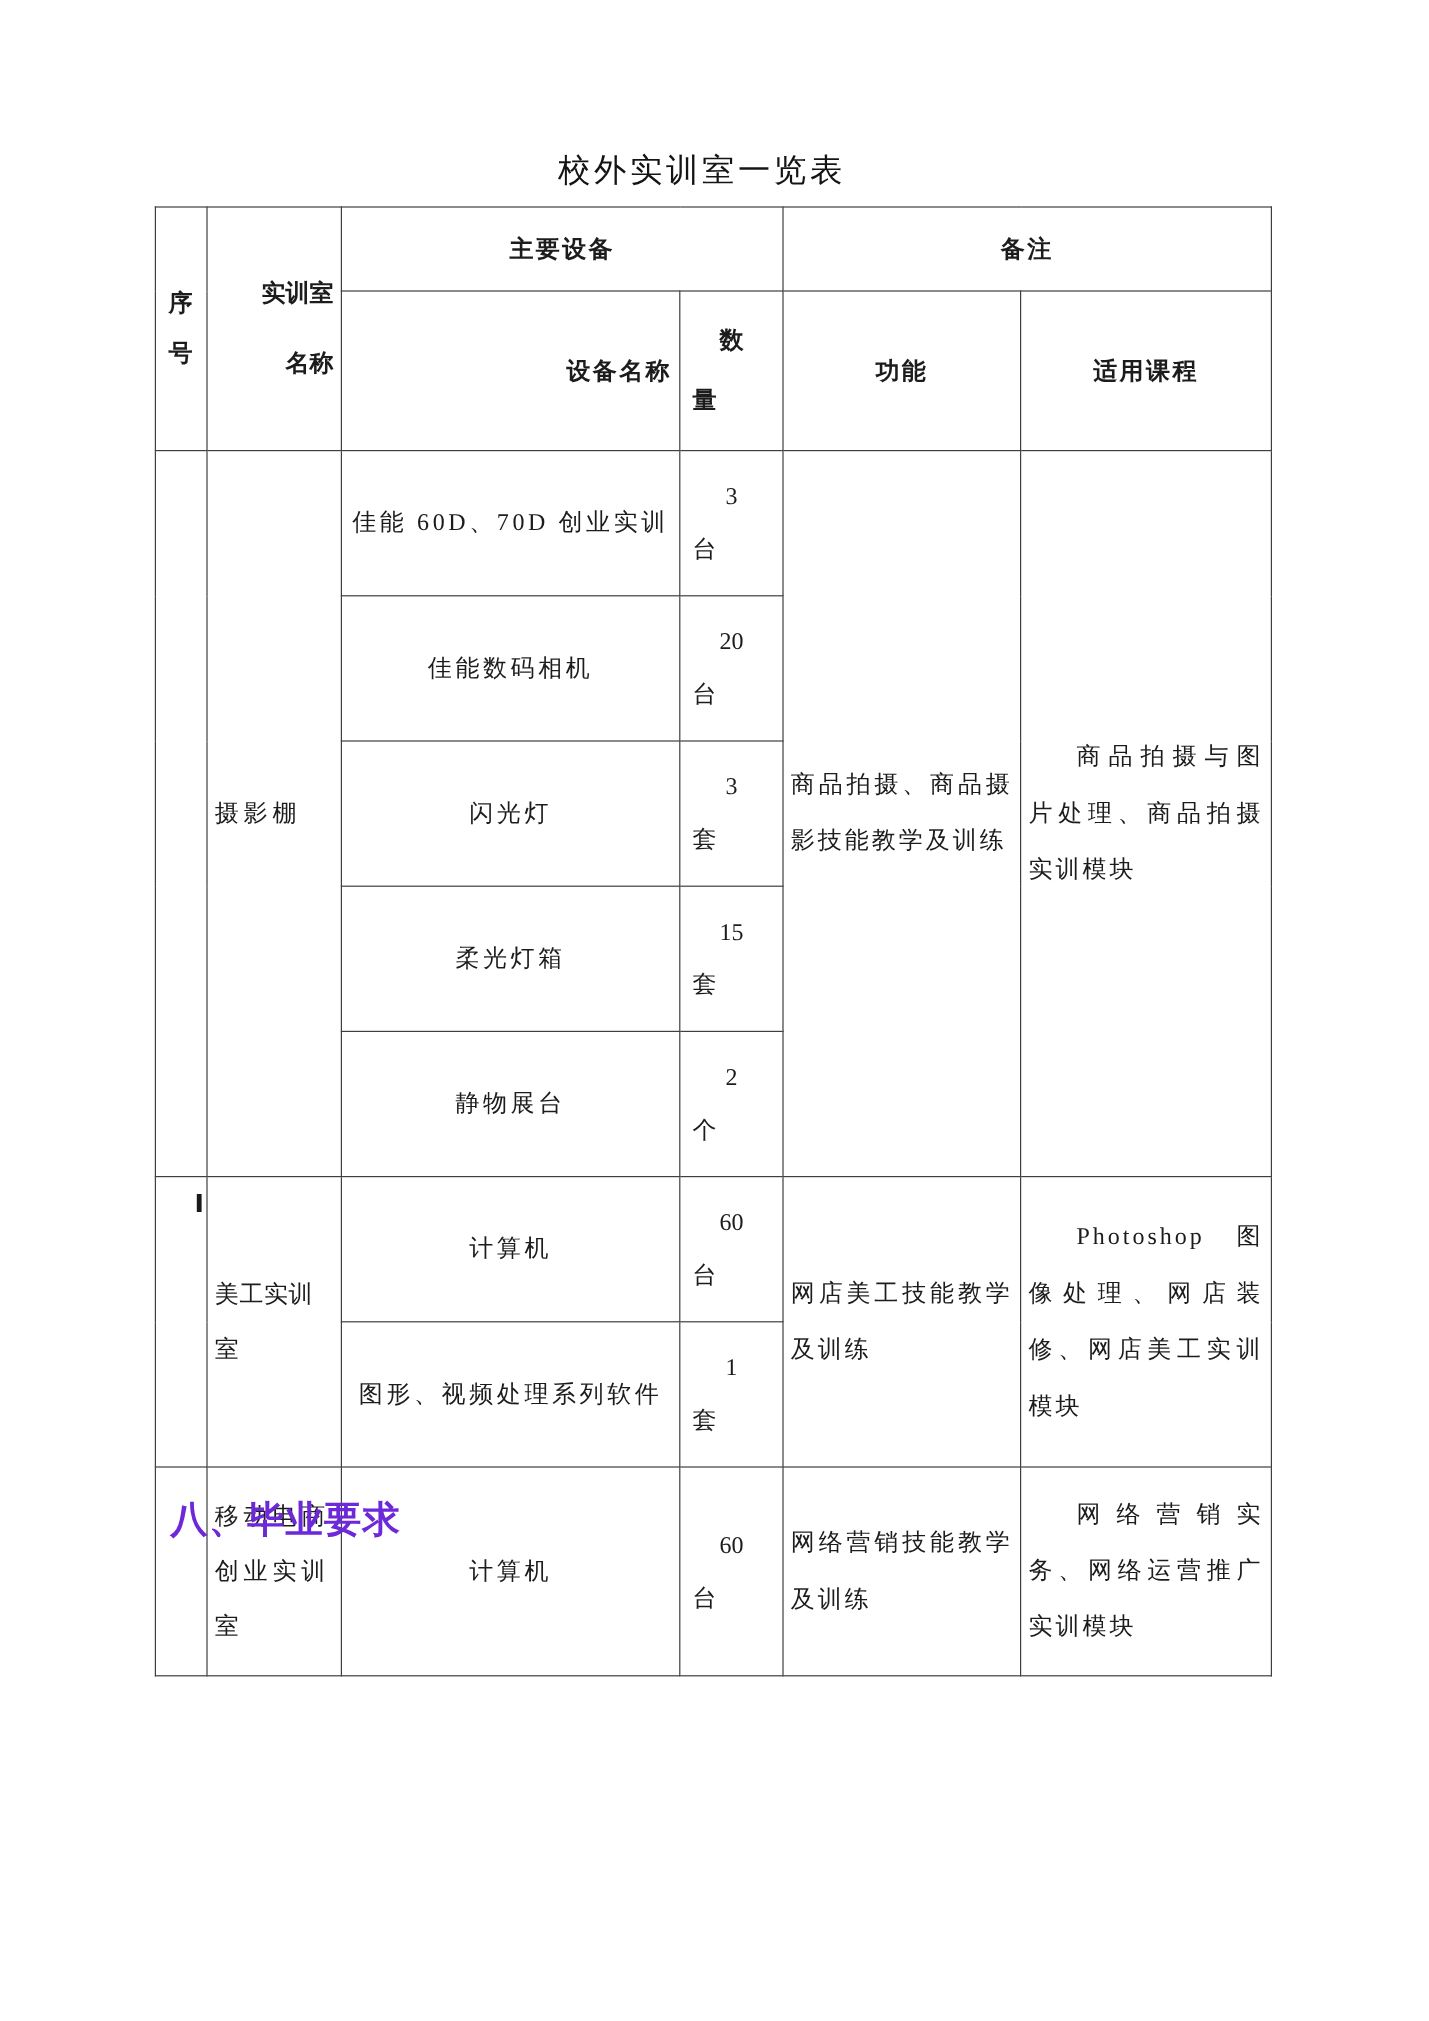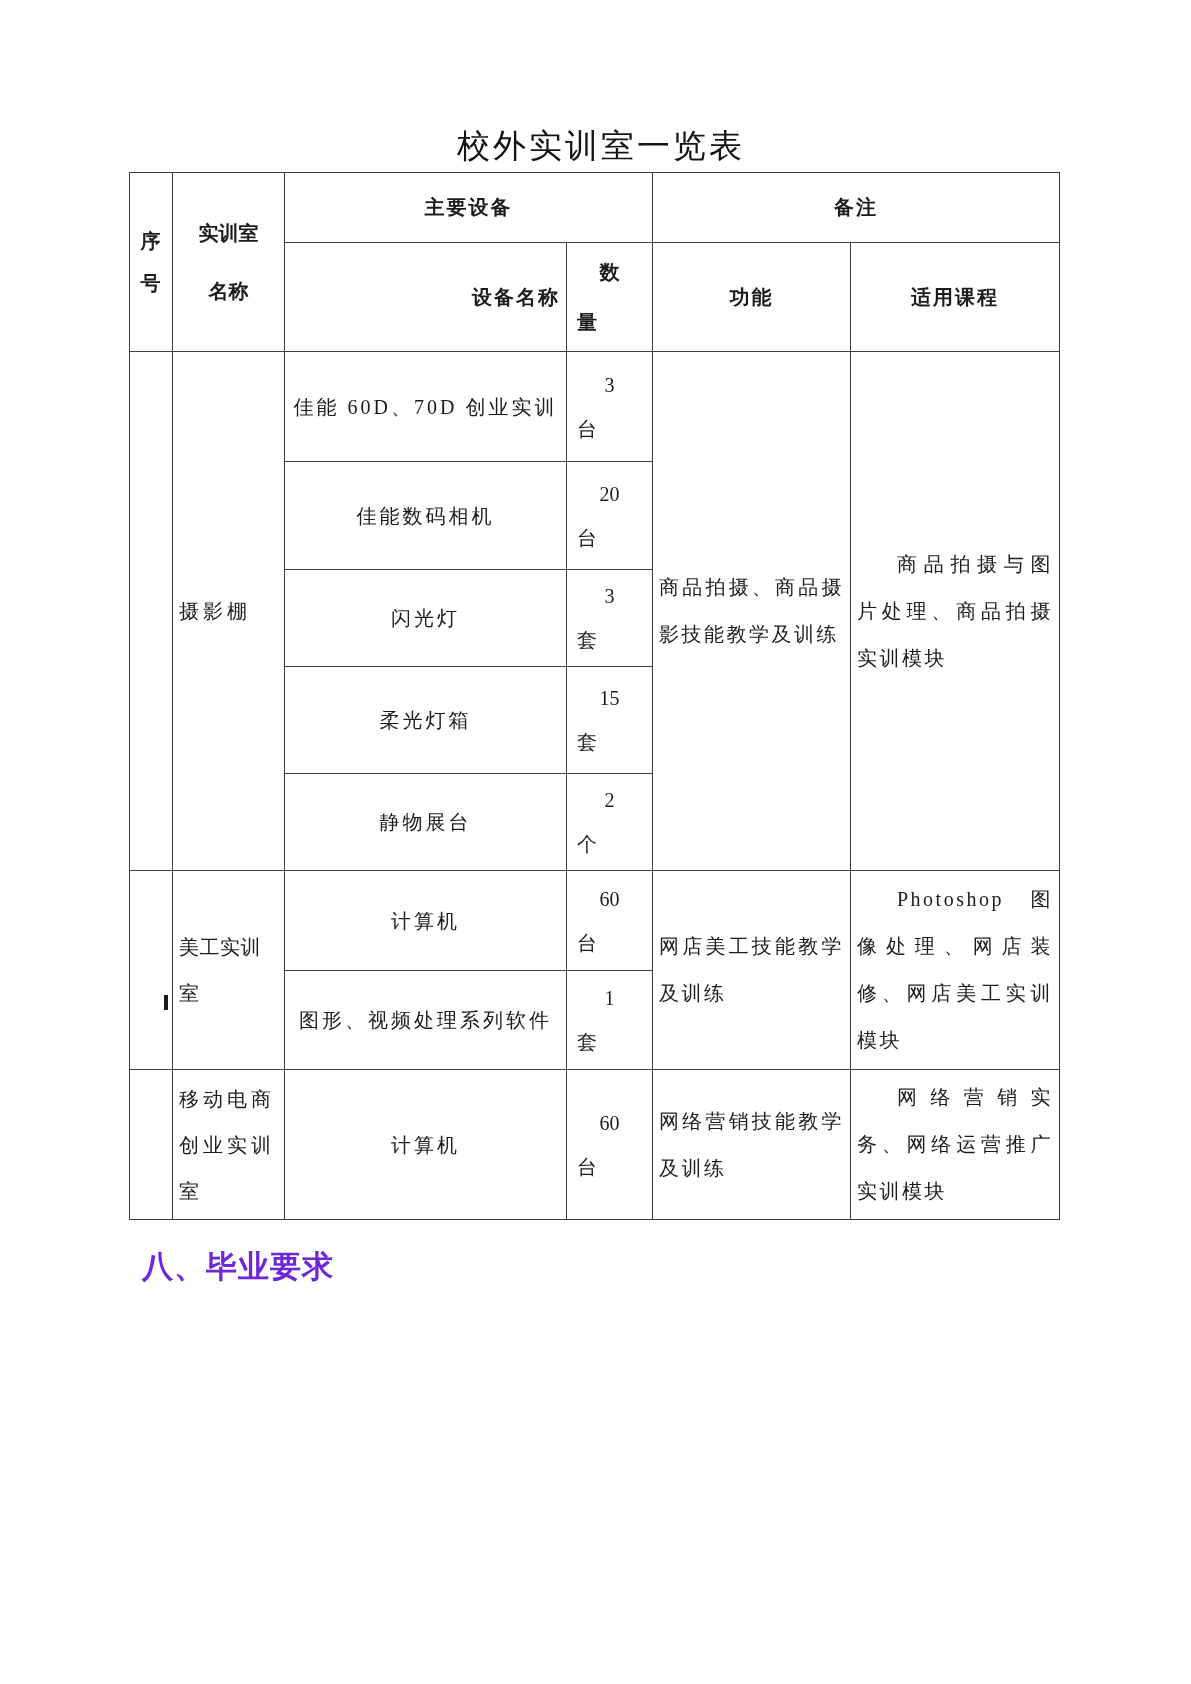--- a/index.html
+++ b/index.html
@@ -9,59 +9,59 @@
     margin:0 auto;
     background:#ffffff;
     font-family:"Liberation Serif", serif;
     color:#111111;
     overflow:hidden;
   }
 
   
   .doc-title {
     position:absolute;
-    left:136px; top:124px; width:930px;
+    left:120px; top:124px; width:930px;
     text-align:center;
-    font-size:33px;
+    font-size:27px;
     letter-spacing:3px;
     color:#141414;
   }
 
   
   table.training {
     position:absolute;
     left:129px; top:172px;
     width:930px;
     border-collapse:collapse;
     table-layout:fixed;
   }
   table.training th,
   table.training td {
     border:1px solid #3f3f3f;
-    padding:4px 6px;
+    padding:16px 6px;
     font-size:20px;
     vertical-align:middle;
     color:#1c1c1c;
     overflow:hidden;
   }
   table.training th { font-weight:bold; }
 
   tr.hr1 { height:70px; }
   tr.hr2 { height:103px; }
   tr.r1 { height:110px; }
   tr.r2 { height:108px; }
   tr.r3 { height:95px; }
   tr.r4 { height:107px; }
   tr.r5 { height:94px; }
   tr.r6 { height:100px; }
   tr.r7 { height:99px; }
   tr.r8 { height:142px; }
 
   .c-seqh { text-align:center; letter-spacing:1px; line-height:42px; padding:0 2px; }
-  .c-roomh { padding-right:3px; }
+  .c-roomh { text-align:right; padding-right:3px; }
   .c-roomh .l { display:block; line-height:58px; }
   .c-mainh, .c-remarkh { text-align:center; letter-spacing:2px; }
   .c-devh { text-align:right; letter-spacing:2px; }
   .c-funch, .c-courseh { text-align:center; letter-spacing:2px;margin-left:20px; }
 
   .c-qty { padding:0 4px; }
   .c-qty .qnum { display:block; text-align:center; line-height:44px; letter-spacing:0; }
   .c-qty .qunit { display:block; text-align:left; padding-left:4px; line-height:44px; }
   th.c-qty .qnum, th.c-qty .qunit { line-height:50px; }
 

